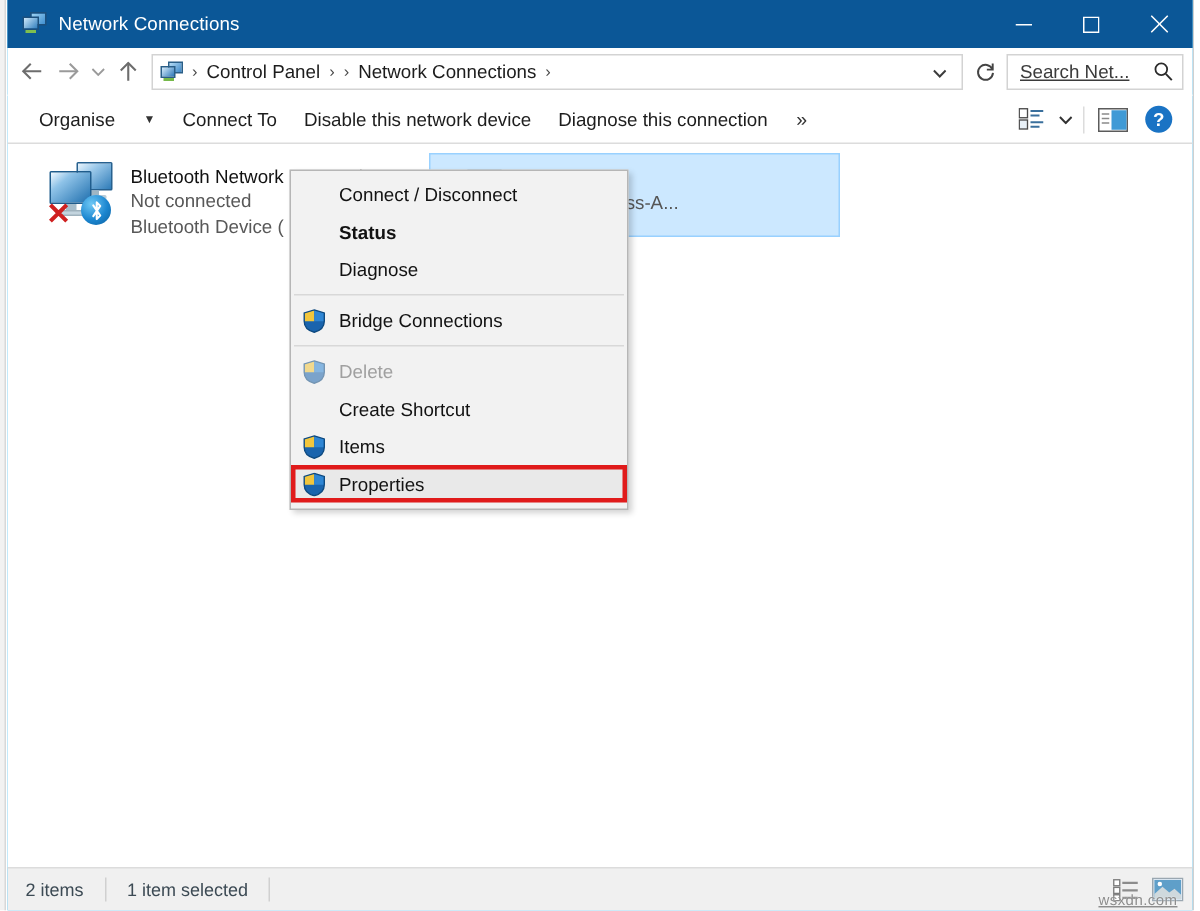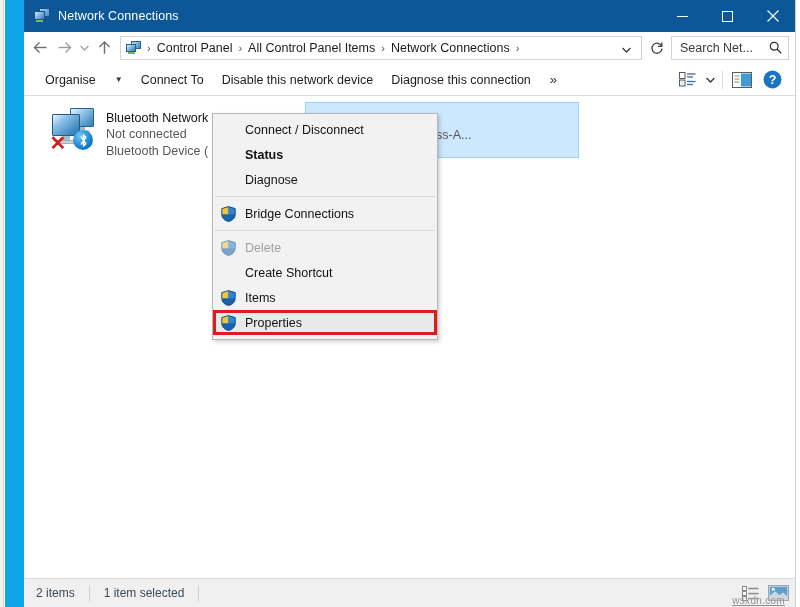--- a/index.html
+++ b/index.html
@@ -19,21 +19,21 @@
   }
   .desktop-right {
     position: absolute; left: 795px; top: 0; width: 5px; height: 607px;
     background: #ffffff; border-left: 1px solid #d0d0d0;
   }
 
   
   .window {
     position: absolute; left: 5px; top: 0; width: 790px; height: 607px;
     background: #0ea5e9;
-    display: flex; flex-direction: column; padding-left: 19px;
+    display: flex; flex-direction: column;
   }
 
   
   .titlebar {
     height: 32px; background: #0b5797; color: #ffffff;
     display: flex; align-items: center; flex: 0 0 auto;
     position: relative;
   }
   .titlebar-icon {
     width: 16px; height: 16px; margin-left: 10px; margin-right: 8px;
@@ -100,21 +100,21 @@
   .refreshbtn {
     width: 22px; height: 24px; display: flex; align-items: center; justify-content: center;
     color: #444; flex: 0 0 auto;
   }
   .searchbox {
     width: 118px; height: 24px; border: 1px solid #d3d3d3; background: #ffffff;
     display: flex; align-items: center; padding: 0 6px; flex: 0 0 auto; margin-left: 3px;
   }
   .searchbox input {
     border: none; outline: none; font-size: 12.5px; color: #3b3b3b;
-    width: 100%; background: transparent; font-family: "Liberation Sans", sans-serif;
+    width: 100%; background: transparent; font-family: "Liberation Sans", sans-serif; text-decoration: underline;
   }
   .searchbox input::placeholder { color: #3b3b3b; opacity: 1; }
   .search-icon { flex: 0 0 auto; color: #2b2b2b; display: flex; }
 
   
   .cmdbar {
     height: 32px; background: #ffffff; flex: 0 0 auto;
     display: flex; align-items: center; padding: 0 8px 0 12px;
     border-bottom: 1px solid #dcdcdc;
   }
@@ -296,21 +296,20 @@
 
     <div class="crumbbox">
       <div class="crumb-icon">
         <div class="ci-back"></div>
           <div class="ci-front"></div>
           <div class="ci-base"></div>
       </div>
       <span class="crumb-sep">›</span>
       <span class="crumb">Control Panel</span>
       <span class="crumb-sep">›</span>
-      <span class="crumb">All Control Panel Items</span>
       <span class="crumb-sep">›</span>
       <span class="crumb">Network Connections</span>
       <span class="crumb-sep">›</span>
       <span class="crumb-caret">
         <svg width="9" height="6" viewBox="0 0 9 6">
             <path d="M0.6 1 L4.5 5 L8.4 1" fill="none" stroke="currentColor" stroke-width="1.3"></path>
           </svg>
       </span>
     </div>
 

